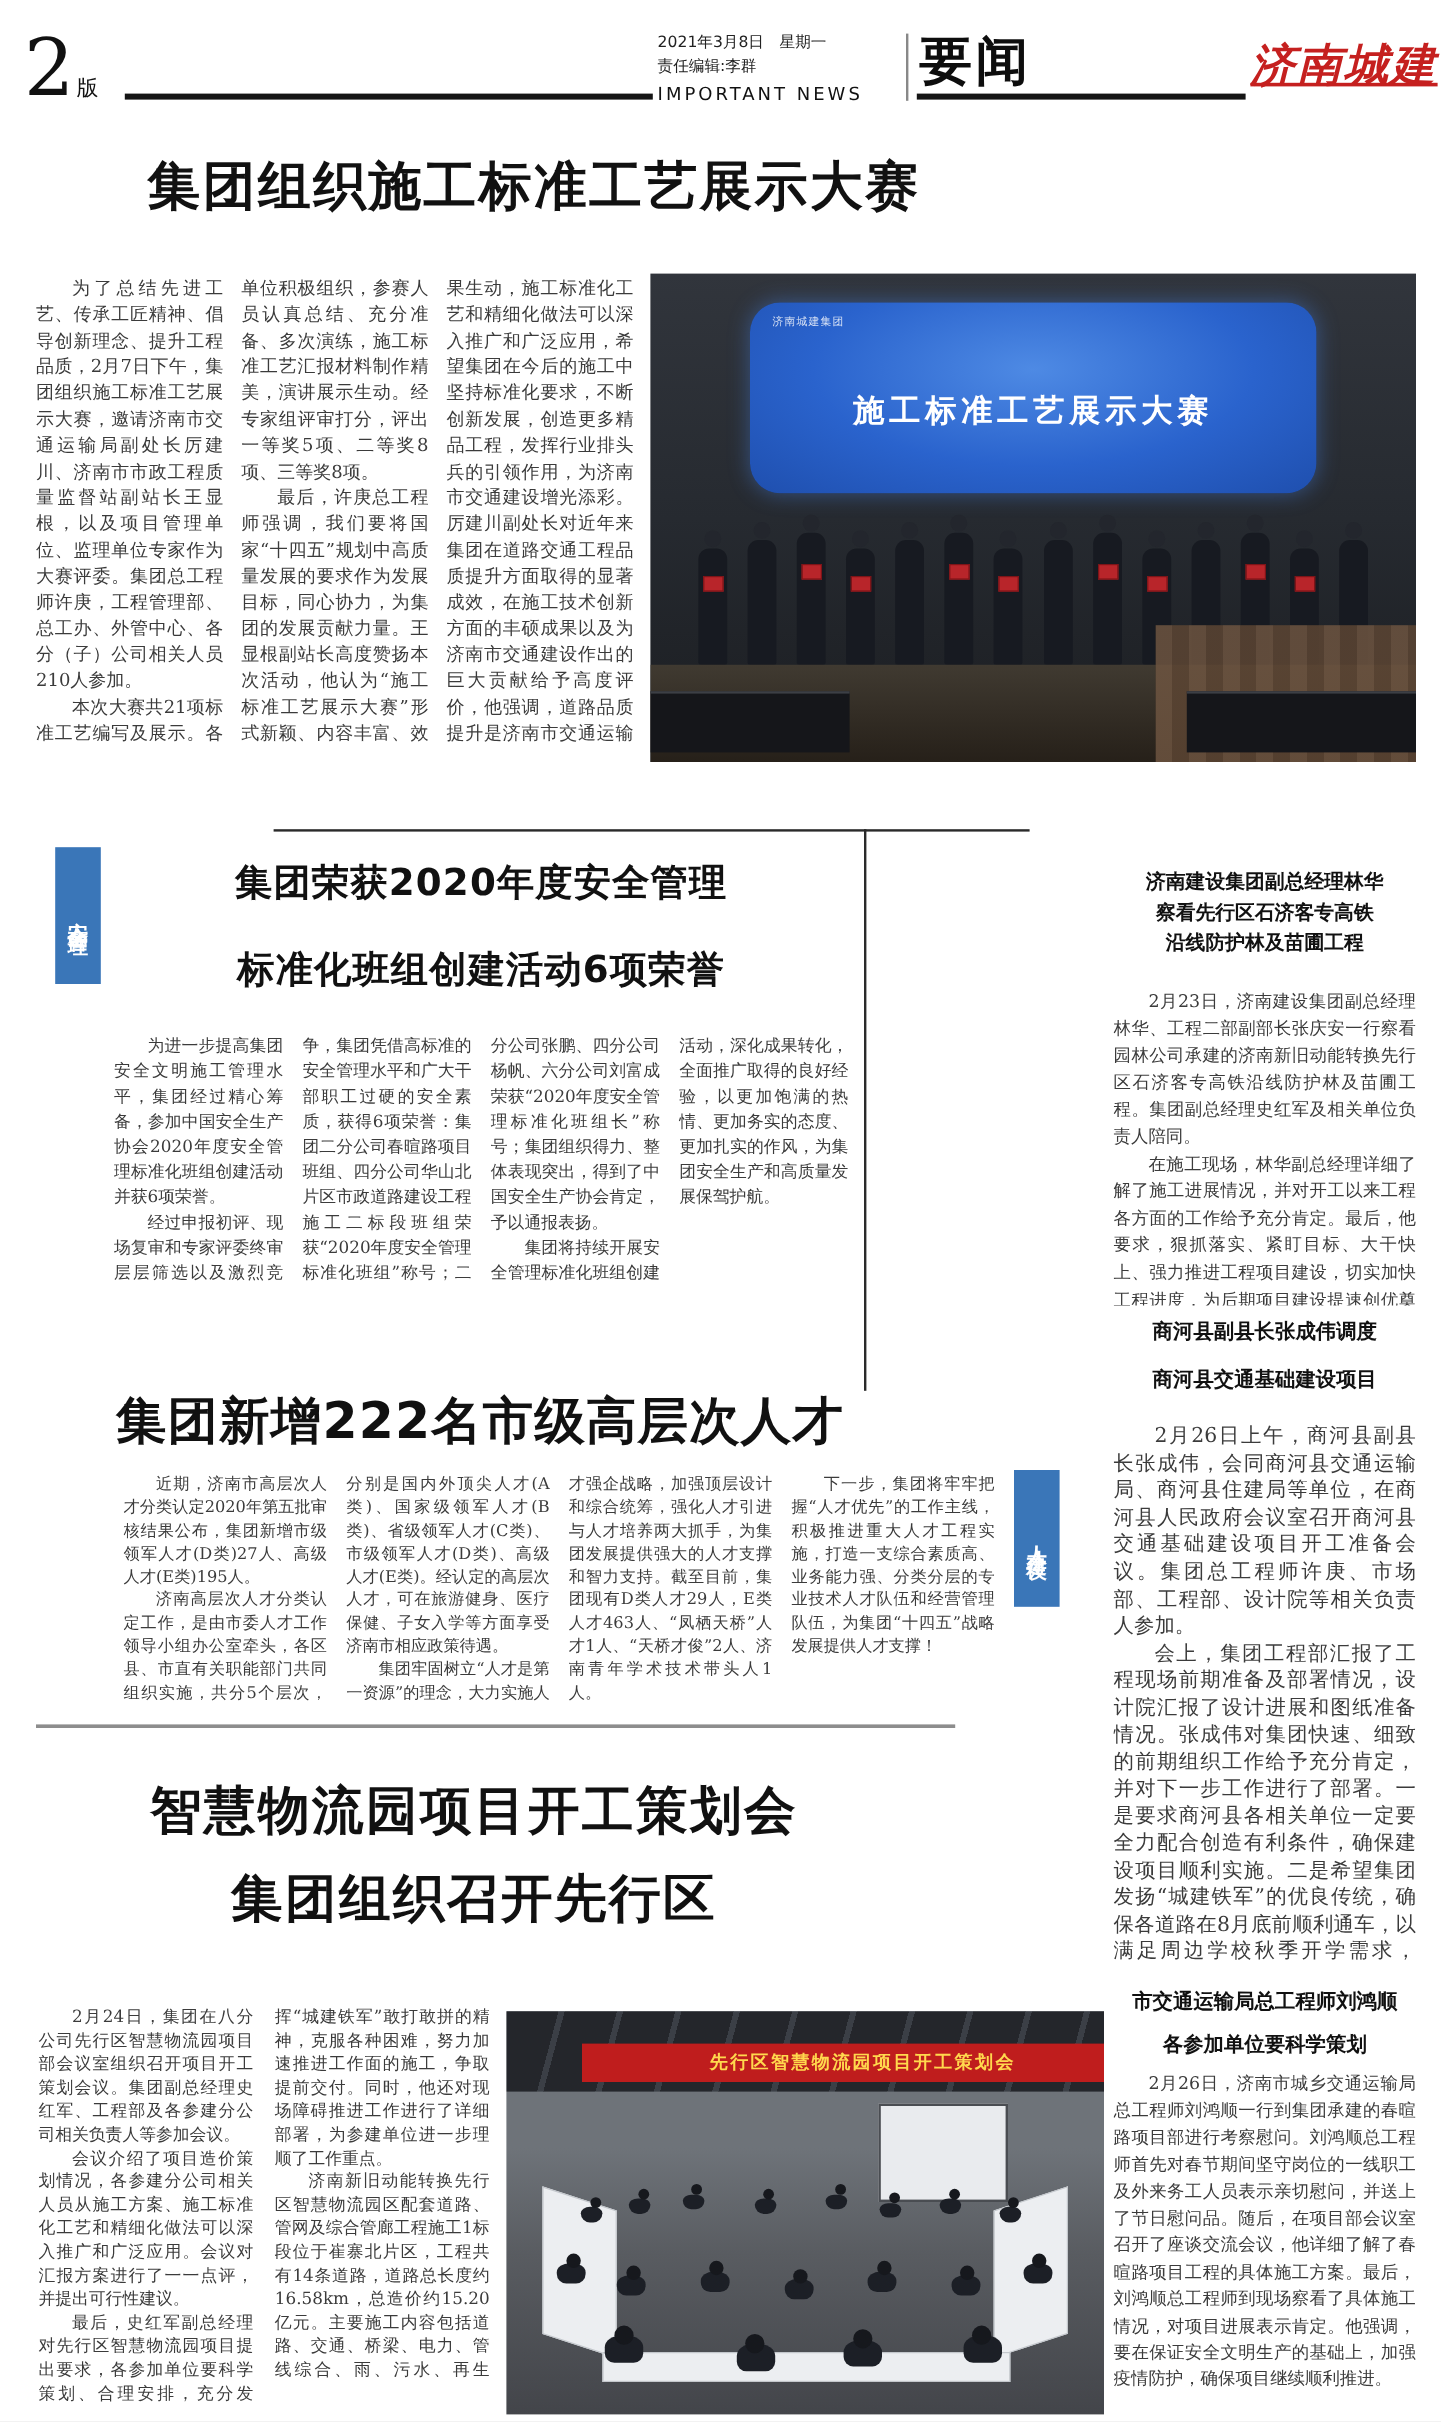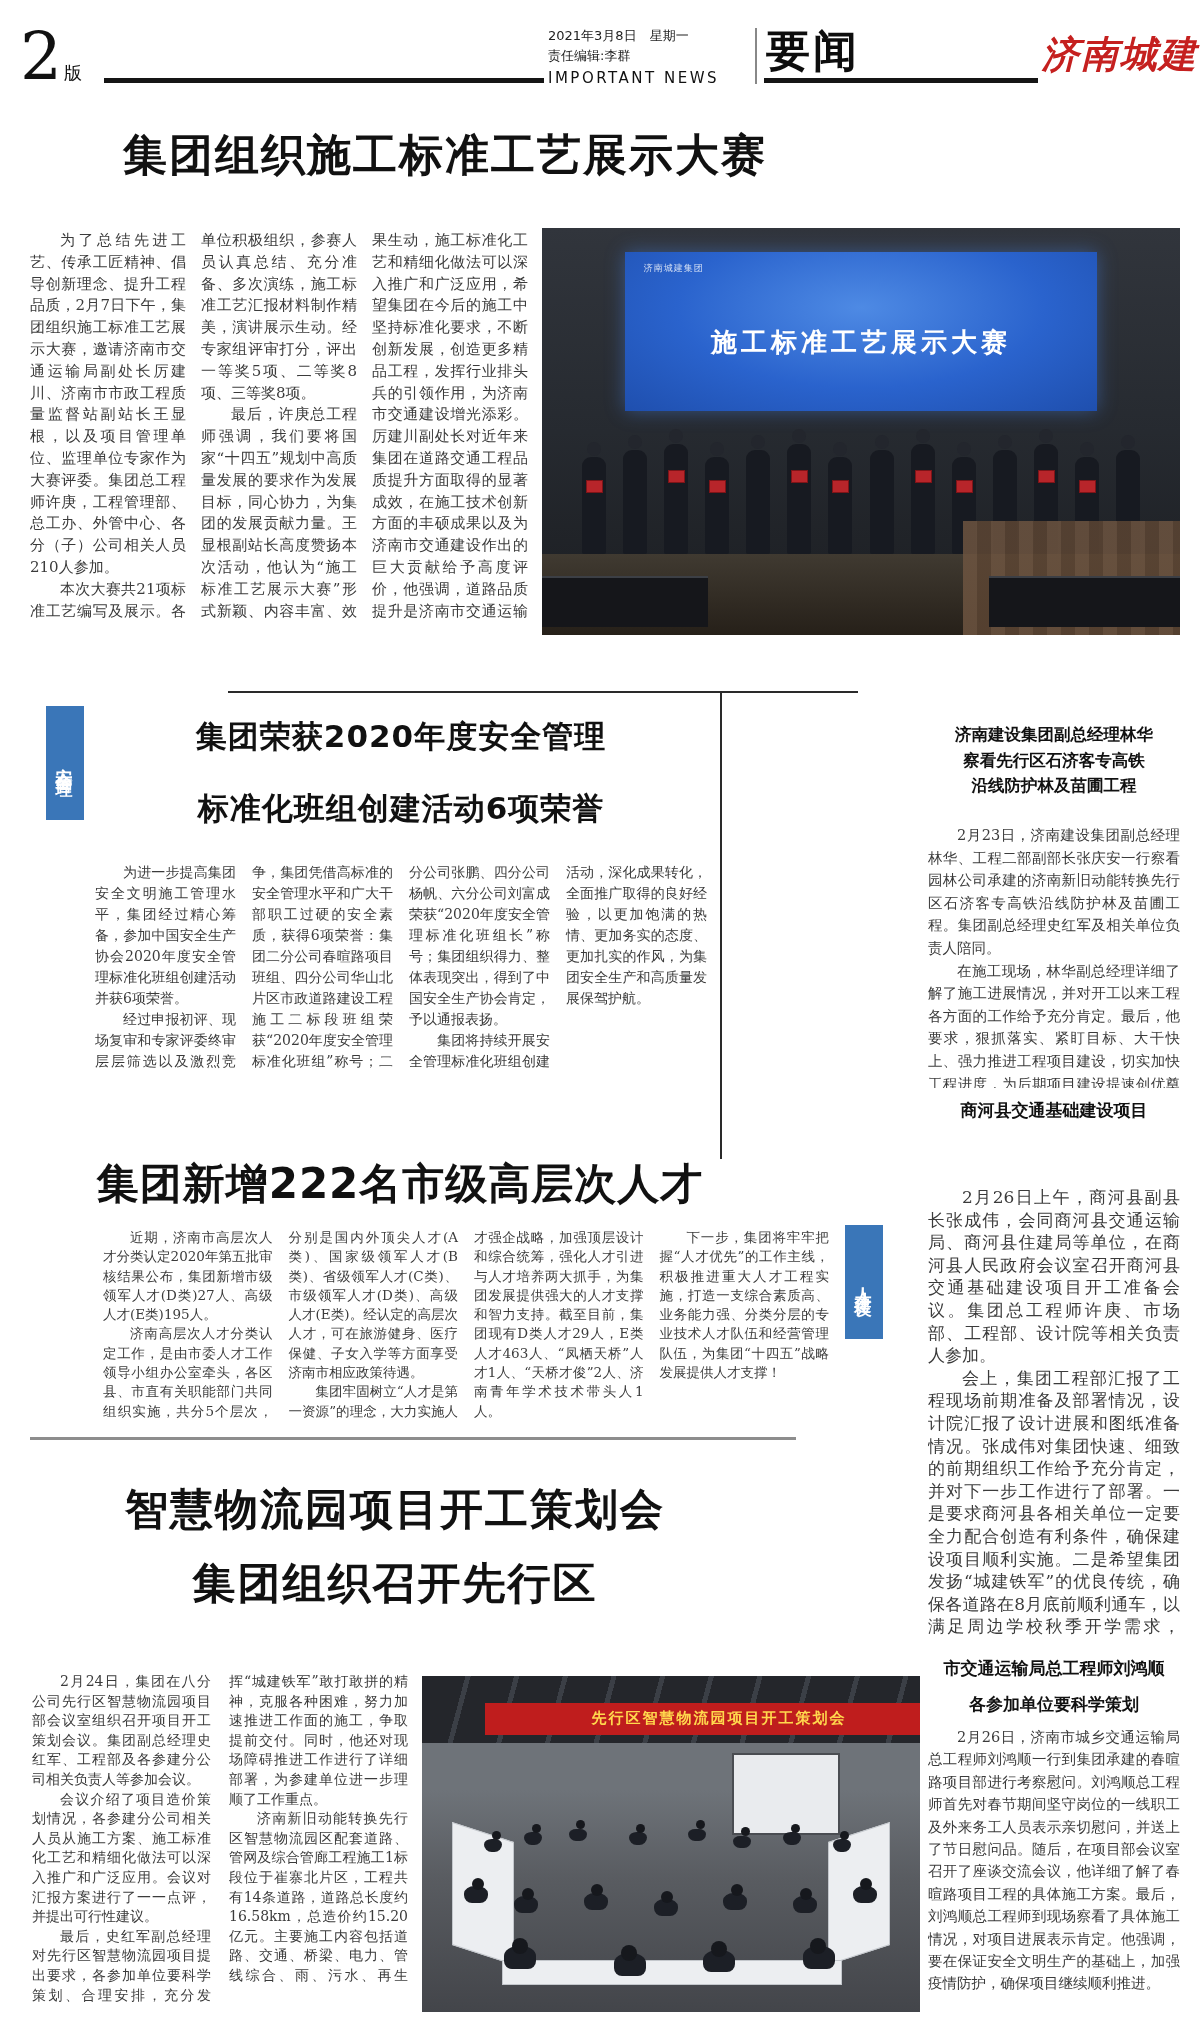--- a/index.html
+++ b/index.html
@@ -14,39 +14,39 @@
   .bar{background:#151515;height:5px;}
   .bar-left{left:104px;top:78px;width:440px;}
   .bar-right{left:764px;top:78px;width:274px;}
   .date-block{left:548px;top:26px;width:200px;text-align:left;font-family:"DejaVu Sans",sans-serif;
               font-size:13px;line-height:1.55;color:#222;}
   .imp-news{font-size:15px;letter-spacing:2.5px;margin-top:1px;color:#111;}
   .divider-v{left:755px;top:28px;width:2px;height:56px;background:#888;}
   .yaowen{left:766px;top:22px;font-family:"DejaVu Sans",sans-serif;font-size:44px;font-weight:900;
           letter-spacing:3px;color:#0d0d0d;}
   .masthead{left:1042px;top:30px;font-family:"DejaVu Serif",serif;font-style:italic;font-weight:700;
-            font-size:37px;letter-spacing:2px;}
+            font-size:37px;letter-spacing:2px;text-decoration:underline;}
 
   
   .headline{font-family:"DejaVu Sans",sans-serif;font-weight:900;color:#111;text-align:center;}
   .body-text{text-align:justify;color:#3b3b3b;overflow:hidden;}
   .body-text p{margin:0;text-indent:2em;}
   .colbody{column-fill:balance;}
 
   
   .lead-title{left:30px;top:126px;width:830px;font-size:44px;letter-spacing:2px;}
   .lead-body{left:30px;top:230px;width:498px;height:412px;column-count:3;column-gap:15px;
              font-size:15px;line-height:21.8px;}
 
   
   .photo-award{left:542px;top:228px;width:638px;height:407px;overflow:hidden;
                background:linear-gradient(180deg,#31353c 0%,#262a30 50%,#1b1d21 100%);}
   .screen{position:absolute;left:13%;top:6%;width:74%;height:39%;
           background:radial-gradient(ellipse at 50% 35%,#4e8ae4 0%,#2a63cd 55%,#1f4fae 100%);
-          box-shadow:0 0 18px rgba(70,130,230,.45);}
+          box-shadow:0 0 18px rgba(70,130,230,.45);border-radius:25px;}
   .screen-text{position:absolute;left:0;right:0;top:46%;text-align:center;color:#fff;
                font-family:"DejaVu Sans",sans-serif;font-weight:800;font-size:26px;letter-spacing:4px;}
   .screen-logo{position:absolute;left:4%;top:6%;color:#fff;opacity:.8;font-size:9px;
                font-family:"DejaVu Sans",sans-serif;letter-spacing:1px;}
   .people-row{position:absolute;left:5%;right:5%;bottom:20%;height:33%;display:flex;
               justify-content:space-around;align-items:flex-end;}
   .person{position:relative;width:24px;height:80%;background:#171a21;border-radius:9px 9px 2px 2px;}
   .person::before{content:"";position:absolute;top:-15px;left:5px;width:14px;height:14px;
                   border-radius:50%;background:#23262d;}
   .person.holding::after{content:"";position:absolute;top:24%;left:4px;width:15px;height:11px;
@@ -185,20 +185,21 @@
     <div>济南建设集团副总经理林华</div>
     <div>察看先行区石济客专高铁</div>
     <div>沿线防护林及苗圃工程</div>
   </div>
   <div class="abs body-text linhua-body">
     <p>2月23日，济南建设集团副总经理林华、工程二部副部长张庆安一行察看园林公司承建的济南新旧动能转换先行区石济客专高铁沿线防护林及苗圃工程。集团副总经理史红军及相关单位负责人陪同。</p>
     <p>在施工现场，林华副总经理详细了解了施工进展情况，并对开工以来工程各方面的工作给予充分肯定。最后，他要求，狠抓落实、紧盯目标、大干快上、强力推进工程项目建设，切实加快工程进度，为后期项目建设提速创优奠定坚实基础。</p>
   </div>
 
   <div class="abs rc-title shanghe-title">
+    <div>商河县副县长张成伟调度</div>
     <div>商河县交通基础建设项目</div>
   </div>
   <div class="abs body-text shanghe-body">
     <p>2月26日上午，商河县副县长张成伟，会同商河县交通运输局、商河县住建局等单位，在商河县人民政府会议室召开商河县交通基础建设项目开工准备会议。集团总工程师许庚、市场部、工程部、设计院等相关负责人参加。</p>
     <p>会上，集团工程部汇报了工程现场前期准备及部署情况，设计院汇报了设计进展和图纸准备情况。张成伟对集团快速、细致的前期组织工作给予充分肯定，并对下一步工作进行了部署。一是要求商河县各相关单位一定要全力配合创造有利条件，确保建设项目顺利实施。二是希望集团发扬“城建铁军”的优良传统，确保各道路在8月底前顺利通车，以满足周边学校秋季开学需求，为“教育强县”建设作出贡献。</p>
     <p>集团总工程师许庚在会上作表态性发言，集团将按照商河县委县政府要求，精心设计、精心施工，保质保量完成建设任务，给商河县人民交上一份满意的答卷。</p>
   </div>
 
   <div class="abs rc-title liu-title">
     <div>市交通运输局总工程师刘鸿顺</div>

